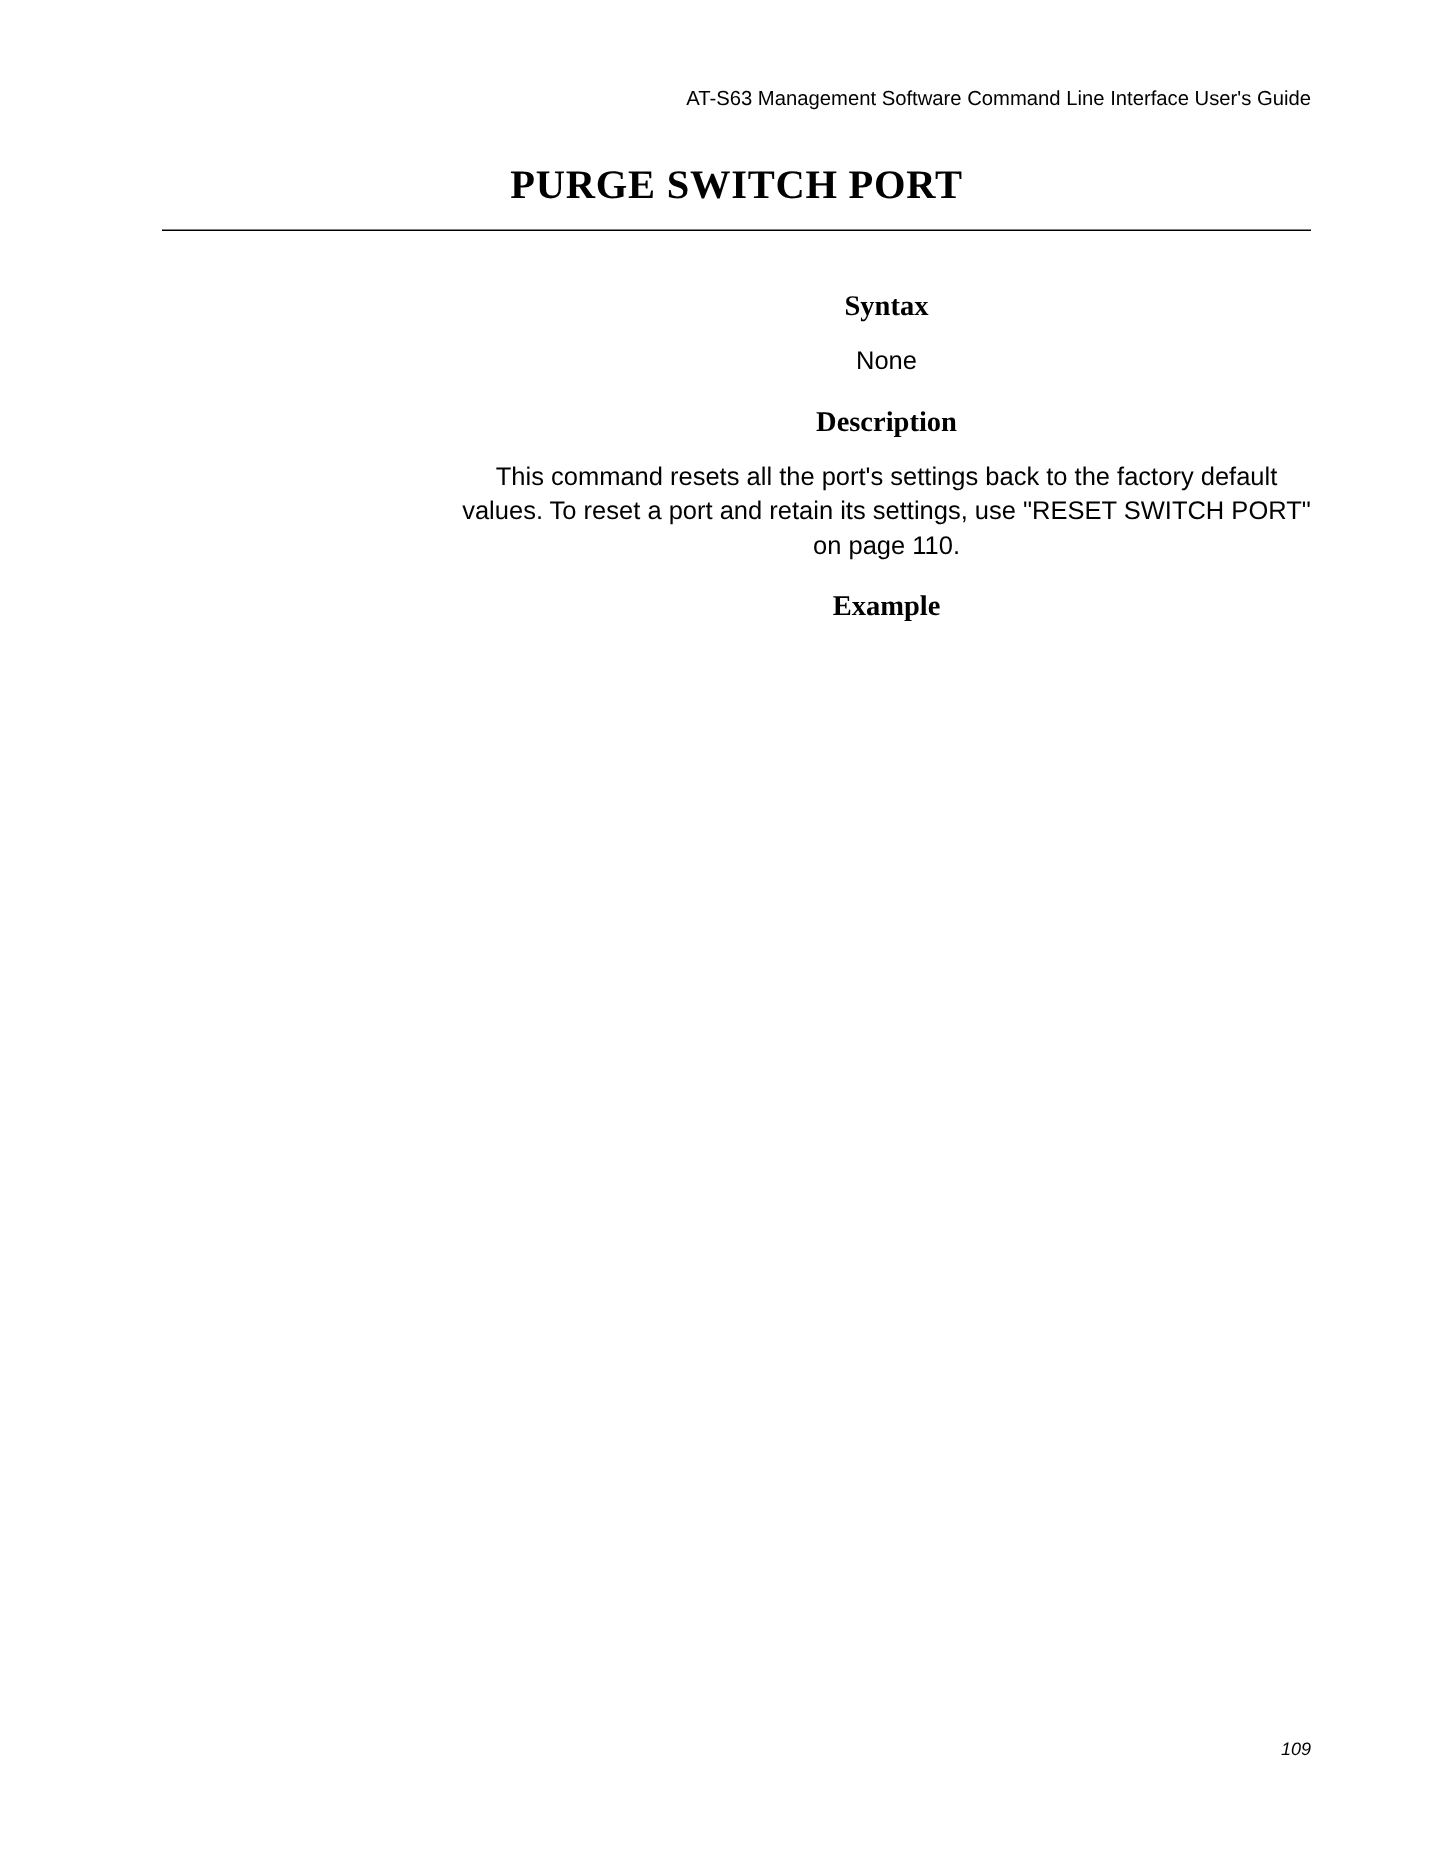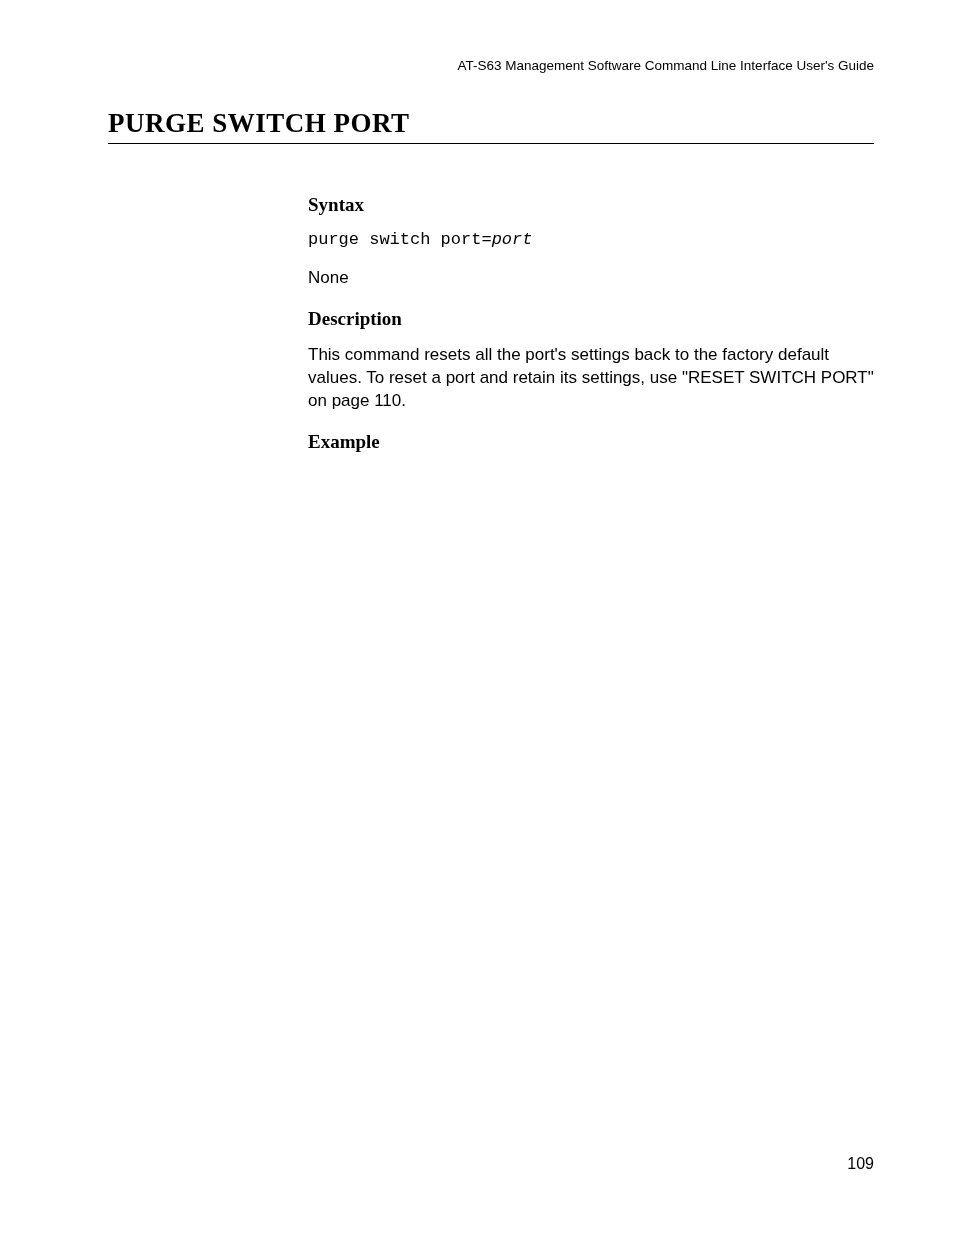--- a/index.html
+++ b/index.html
@@ -10,40 +10,41 @@
     background: #ffffff;
     font-family: Arial, Helvetica, sans-serif;
     color: #000;
     position: relative;
   }
   .page {
     position: relative;
     width: 954px;
     height: 1235px;
     box-sizing: border-box;
+    text-align: center;
   }
   .header-text {
     position: absolute;
     top: 58px;
     right: 80px;
     font-size: 13.5px;
     color: #000;
     font-family: Arial, Helvetica, sans-serif;
   }
   .main-title {
     position: absolute;
     top: 108px;
     left: 108px;
     right: 80px;
     font-family: "Times New Roman", Times, serif;
     font-weight: bold;
     font-size: 27px;
     letter-spacing: 0.5px;
     border-bottom: 1.5px solid #000;
-    padding-bottom: 4px;
+    padding-bottom: 14px;
   }
   .content {
     position: absolute;
     top: 178px;
     left: 308px;
     right: 80px;
   }
   .section-heading {
     font-family: "Times New Roman", Times, serif;
     font-weight: bold;
@@ -63,39 +64,37 @@
   .body-text {
     font-family: Arial, Helvetica, sans-serif;
     font-size: 17px;
     line-height: 1.35;
     margin: 0 0 18px 0;
   }
   .page-number {
     position: absolute;
     bottom: 62px;
     right: 80px;
-    font-size: 16px;
+    font-size: 12px;
     font-family: Arial, Helvetica, sans-serif;
+    font-style: italic;
   }
 </style>
 </head>
 <body>
 
 <div class="page">
 
   <div class="header-text">AT-S63 Management Software Command Line Interface User's Guide</div>
 
   <div class="main-title">PURGE SWITCH PORT</div>
 
   <div class="content">
 
     <div class="section-heading">Syntax</div>
-    <p class="mono">
-      <span>purge switch port=</span><span class="mono-italic">port</span>
-    </p>
 
     <p class="body-text">None</p>
 
     <div class="section-heading">Description</div>
     <p class="body-text">This command resets all the port's settings back to the factory default values. To reset a port and retain its settings, use "RESET SWITCH PORT" on page 110.</p>
 
     <div class="section-heading">Example</div>
 
   </div>
 

